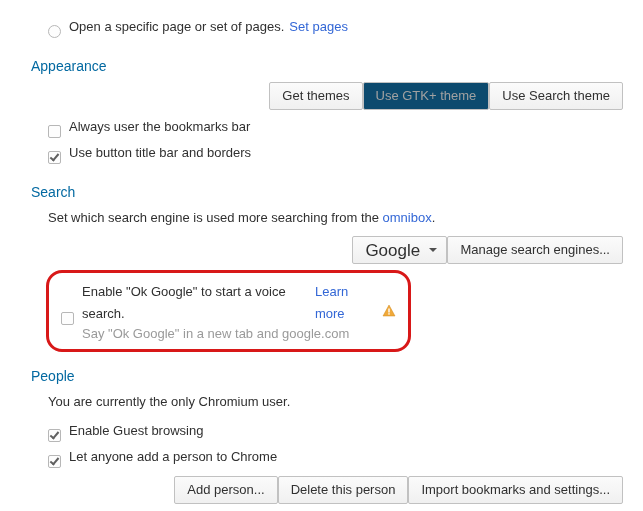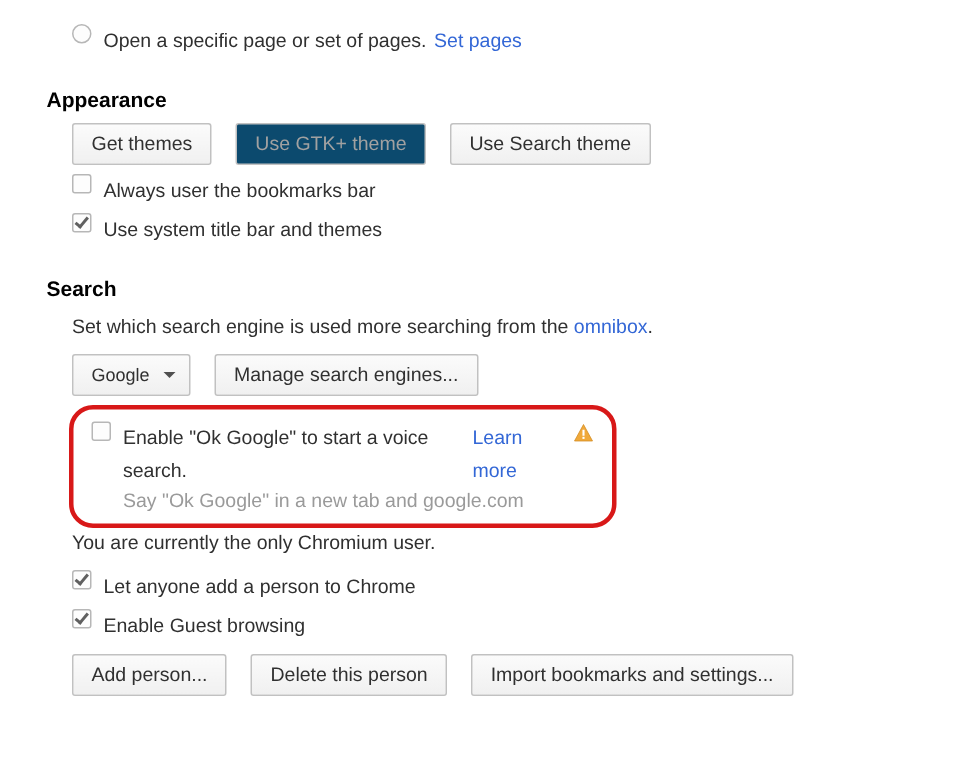--- a/index.html
+++ b/index.html
@@ -12,31 +12,31 @@
     color: #303030;
     background: #ffffff;
   }
   .page {
     padding-left: 31px;
     padding-top: 12px;
     padding-right: 20px;
   }
   .section-title {
     font-size: 14px;
-    font-weight: 700;
-    color: #000000;
+    font-weight: 400;
+    color: #0369a1;
     margin-top: 20px;
     margin-bottom: 8px;
   }
   .indent {
     margin-left: 17px;
   }
   .row {
     display: flex;
-    align-items: flex-start;
+    align-items: flex-end;
     margin-top: 4px;
     margin-bottom: 4px;
     line-height: 22px;
   }
   .radio, .checkbox {
     width: 13px;
     height: 13px;
     margin: 0 8px 0 0;
     flex: 0 0 auto;
     appearance: none;
@@ -59,44 +59,45 @@
     border-width: 0 2px 2px 0;
     transform: rotate(40deg);
   }
   .link {
     color: #3367d6;
     text-decoration: none;
     cursor: pointer;
   }
   .btn-row {
     display: flex;
-    gap: 16px;
+    gap: 0;
     margin-top: 6px;
     margin-bottom: 6px;
     flex-wrap: wrap;
+    justify-content: flex-end;
   }
   .btn {
     font-family: inherit;
     font-size: 13px;
     padding: 4px 12px;
     border: 1px solid #c1c1c1;
     border-radius: 2px;
     background: linear-gradient(#fbfbfb, #f0f0f0);
     color: #303030;
     cursor: pointer;
     line-height: 18px;
   }
   .btn:disabled {
     color: #a1a1a1;
     background: #0c4a6e;
     cursor: default;
   }
   .select {
     font-family: inherit;
-    font-size: 12px;
+    font-size: 17px;
     height: 28px;
     padding: 0 26px 0 12px;
     border: 1px solid #c1c1c1;
     border-radius: 2px;
     background: linear-gradient(#fbfbfb, #f0f0f0);
     color: #303030;
     appearance: none;
     -webkit-appearance: none;
     position: relative;
   }
@@ -162,21 +163,21 @@
       <button class="btn">Get themes</button>
       <button class="btn" disabled="">Use GTK+ theme</button>
       <button class="btn">Use Search theme</button>
     </div>
     <div class="row">
       <input type="checkbox" class="checkbox" style="">
       <span>Always user the bookmarks bar</span>
     </div>
     <div class="row">
       <input type="checkbox" class="checkbox" checked="" style="">
-      <span>Use system title bar and themes</span>
+      <span>Use button title bar and borders</span>
     </div>
   </div>
 
   <div class="section-title" style="">Search</div>
   <div class="indent">
     <p class="para">
       <span>Set which search engine is used more searching from the </span><a class="link">omnibox</a><span>.</span>
     </p>
     <div class="btn-row" style="margin-top:8px">
       <span class="select-wrap">
@@ -198,30 +199,31 @@
             <path d="M7 1 L13 12 L1 12 Z" fill="#f0a93a" stroke="#d18a1f" stroke-width="0.5"></path>
             <rect x="6.3" y="4.5" width="1.4" height="4" fill="#fff"></rect>
             <rect x="6.3" y="9.2" width="1.4" height="1.4" fill="#fff"></rect>
           </svg>
         </span>
       </div>
       <div class="hint">Say "Ok Google" in a new tab and google.com</div>
     </div>
   </div>
 
+  <div class="section-title" style="margin-top:16px">People</div>
   <div class="indent">
     <p class="para">You are currently the only Chromium user.</p>
     <div class="section-spacer"></div>
     <div class="row">
       <input type="checkbox" class="checkbox" checked="" style="">
+      <span>Enable Guest browsing</span>
+    </div>
+    <div class="row">
+      <input type="checkbox" class="checkbox" checked="" style="">
       <span>Let anyone add a person to Chrome</span>
-    </div>
-    <div class="row">
-      <input type="checkbox" class="checkbox" checked="" style="">
-      <span>Enable Guest browsing</span>
     </div>
     <div class="btn-row" style="margin-top:8px">
       <button class="btn">Add person...</button>
       <button class="btn">Delete this person</button>
       <button class="btn">Import bookmarks and settings...</button>
     </div>
   </div>
 
 </div>
 

